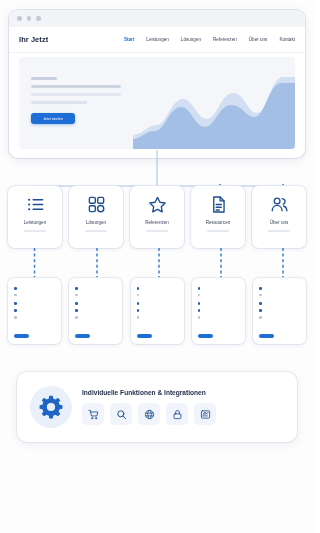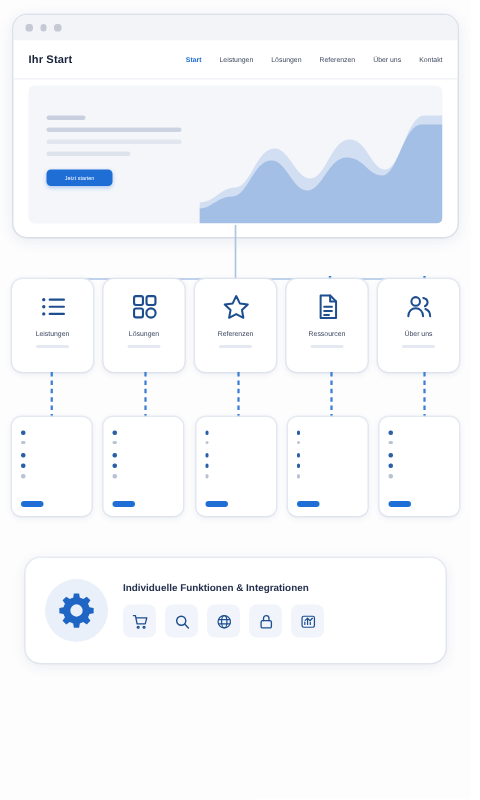--- a/index.html
+++ b/index.html
@@ -117,21 +117,21 @@
 <div class="page">
 
   <div class="browser">
     <div class="titlebar">
       <span class="dot"></span>
       <span class="dot"></span>
       <span class="dot"></span>
     </div>
 
     <div class="navbar">
-      <div class="logo">Ihr Start</div>
+      <div class="logo">Ihr Jetzt</div>
       <div class="navlinks">
         <span class="navlink active">Start</span>
         <span class="navlink">Leistungen</span>
         <span class="navlink">Lösungen</span>
         <span class="navlink">Referenzen</span>
         <span class="navlink">Über uns</span>
         <span class="navlink">Kontakt</span>
       </div>
     </div>
 

